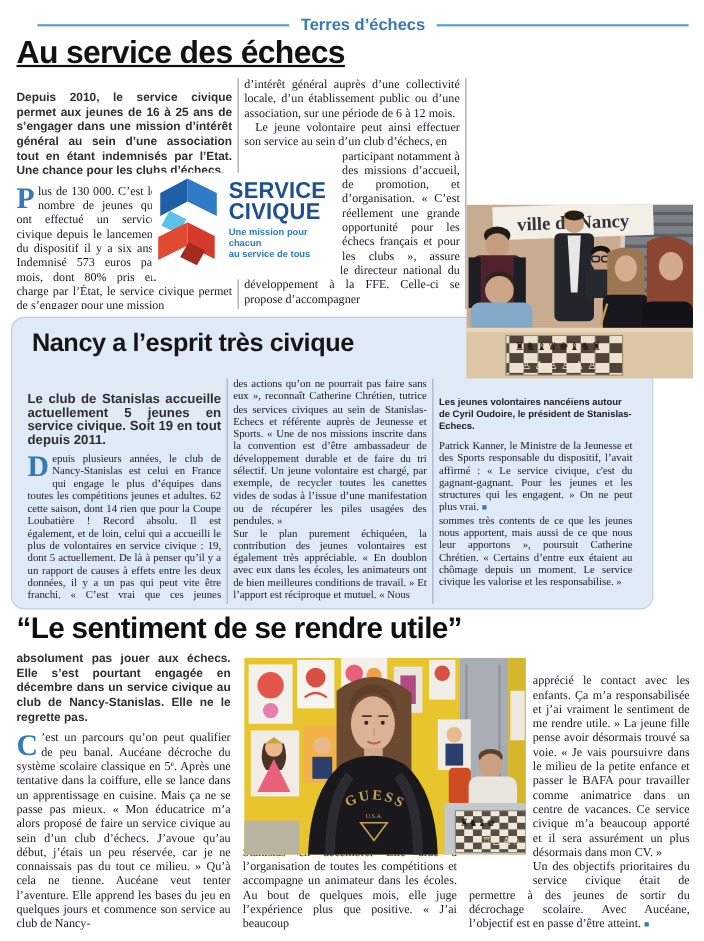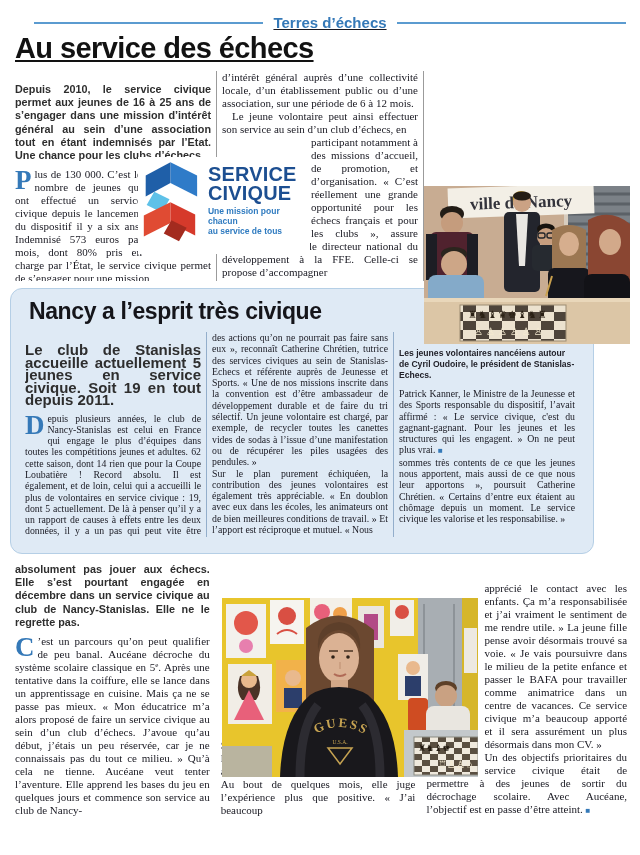--- a/index.html
+++ b/index.html
@@ -1,20 +1,20 @@
 <!DOCTYPE html>
 <html lang="fr"><head>
 <meta charset="utf-8">
 <style>
   html,body{margin:0;padding:0;}
   body{width:640px;height:855px;position:relative;background:#ffffff;overflow:hidden;
        font-family:"Liberation Serif",serif;color:#191922;}
 
   
-  .hdr{position:absolute;left:34px;right:14px;top:15px;display:flex;align-items:center;text-decoration:underline;}
+  .hdr{position:absolute;left:34px;right:14px;top:15px;display:flex;align-items:center;}
   .hdr-rule{flex:1;height:2px;background:#5b9bd0;}
   .hdr-label{font:bold 15px/16px "Liberation Sans",sans-serif;color:#3579b8;padding:0 10px;white-space:nowrap;}
 
   
   .cols{display:flex;overflow:hidden;}
   .c{box-sizing:border-box;}
   .vr{flex:none;width:1px;background:#9b9b9b;margin:0 5px;}
   .lead{font:bold 10.8px/13.2px "Liberation Sans",sans-serif;color:#2e2e2e;text-align:justify;margin:12px 0 6px;}
   .bd{font:11px/13px "Liberation Serif",serif;color:#191922;text-align:justify;margin:0;hyphens:auto;}
   .ind{text-indent:10px;}
@@ -40,25 +40,25 @@
   .logo-tag{font:bold 8.5px/10px "Liberation Sans",sans-serif;color:#2f7bc0;margin-top:4px;}
 
   
   .photo1{position:absolute;left:424px;top:186px;width:206px;height:158px;z-index:5;}
   .photo2{position:absolute;left:222px;top:598px;width:256px;height:179px;z-index:5;}
   .photo1 svg,.photo2 svg{display:block;}
 
   
   .bluebox{position:absolute;left:10px;top:288px;width:584px;height:266px;background:#dfeaf5;
            border:1px solid #b5cfe6;border-radius:12px;padding:8px 14px;box-sizing:border-box;z-index:2;}
-  .nb-title{margin:2px 0 8px 4px;font:bold 23px/25px "Liberation Sans",sans-serif;letter-spacing:-0.4px;color:#15151a;}
+  .nb-title{margin:2px 0 20px 4px;font:bold 23px/25px "Liberation Sans",sans-serif;letter-spacing:-0.4px;color:#15151a;}
   .bluebox .cols{height:205px;}
   .bluebox .c{width:176px;}
   .bluebox .bd{font-size:9.8px;line-height:11.3px;}
-  .bluebox .lead{font-size:15px;line-height:12.5px;}
+  .bluebox .lead{font-size:12px;line-height:12.5px;}
   .bluebox .vr{background:#93aecb;}
   .caption{font:bold 8.6px/11px "Liberation Sans",sans-serif;color:#22222a;padding-top:16px;margin:0 0 7px;}
 
   
   .s3{position:absolute;left:15px;top:556px;width:612px;}
   .s3-title{margin:0;font:bold 27px/30px "Liberation Sans",sans-serif;letter-spacing:-0.6px;color:#101010;}
   .s3 .cols{margin-top:8px;height:253px;align-items:flex-end;}
   .s3 .c1{width:196px;}.s3 .c2{width:196px;}.s3 .c3{width:202px;}
   .sp-s3c3{float:left;width:52px;height:184px;margin-right:6px;}
   .s3 .c2 .bd{padding-top:184px;} 
@@ -177,20 +177,21 @@
     <div class="vr"></div>
     <div class="c">
       <p class="caption">Les jeunes volontaires nancéiens autour de Cyril Oudoire, le président de Stanislas-Echecs.</p>
       <p class="bd"><span>Patrick Kanner, le Ministre de la Jeunesse et des Sports responsable du dispositif, l’avait affirmé : « Le service civique, c'est du gagnant-gagnant. Pour les jeunes et les structures qui les engagent. » On ne peut plus vrai. </span><span class="em">■</span></p>
       <p class="bd">sommes très contents de ce que les jeunes nous apportent, mais aussi de ce que nous leur apportons », poursuit Catherine Chrétien. « Certains d’entre eux étaient au chômage depuis un moment. Le service civique les valorise et les responsabilise. »</p>
     </div>
   </div>
 </div>
 
 <div class="s3">
+  <h2 class="s3-title">“Le sentiment de se rendre utile”</h2>
   <div class="cols">
     <div class="c c1">
       <p class="lead">À 17 ans, Aucéane sortait d’un apprentissage en cuisine et ne savait absolument pas jouer aux échecs. Elle s’est pourtant engagée en décembre dans un service civique au club de Nancy-Stanislas. Elle ne le regrette pas.</p>
       <p class="bd"><span class="dc">C</span><span>’est un parcours qu’on peut qualifier de peu banal. Aucéane décroche du système scolaire classique en 5</span><sup>e</sup><span>. Après une tentative dans la coiffure, elle se lance dans un apprentissage en cuisine. Mais ça ne se passe pas mieux. « Mon éducatrice m’a alors proposé de faire un service civique au sein d’un club d’échecs. J’avoue qu’au début, j’étais un peu réservée, car je ne connaissais pas du tout ce milieu. » Qu’à cela ne tienne. Aucéane veut tenter l’aventure. Elle apprend les bases du jeu en quelques jours et commence son service au club de Nancy-</span></p>
     </div>
     <div class="vr"></div>
     <div class="c c2">
       <p class="bd">Stanislas en décembre. Elle aide à l’organisation de toutes les compétitions et accompagne un animateur dans les écoles. Au bout de quelques mois, elle juge l’expérience plus que positive. « J’ai beaucoup</p>
     </div>
     <div class="vr"></div>

